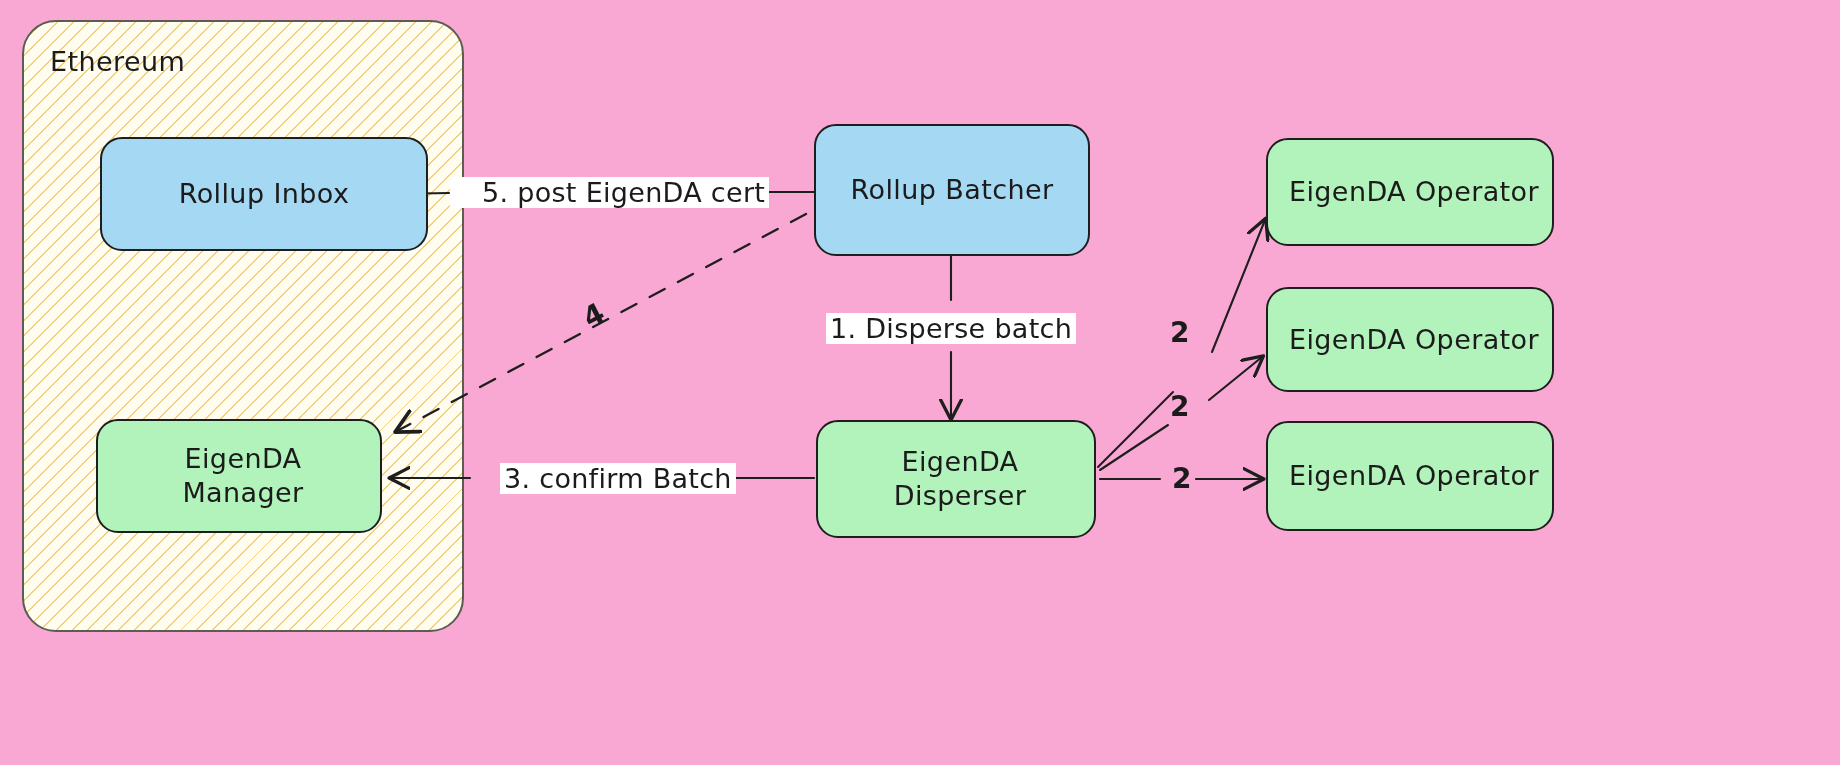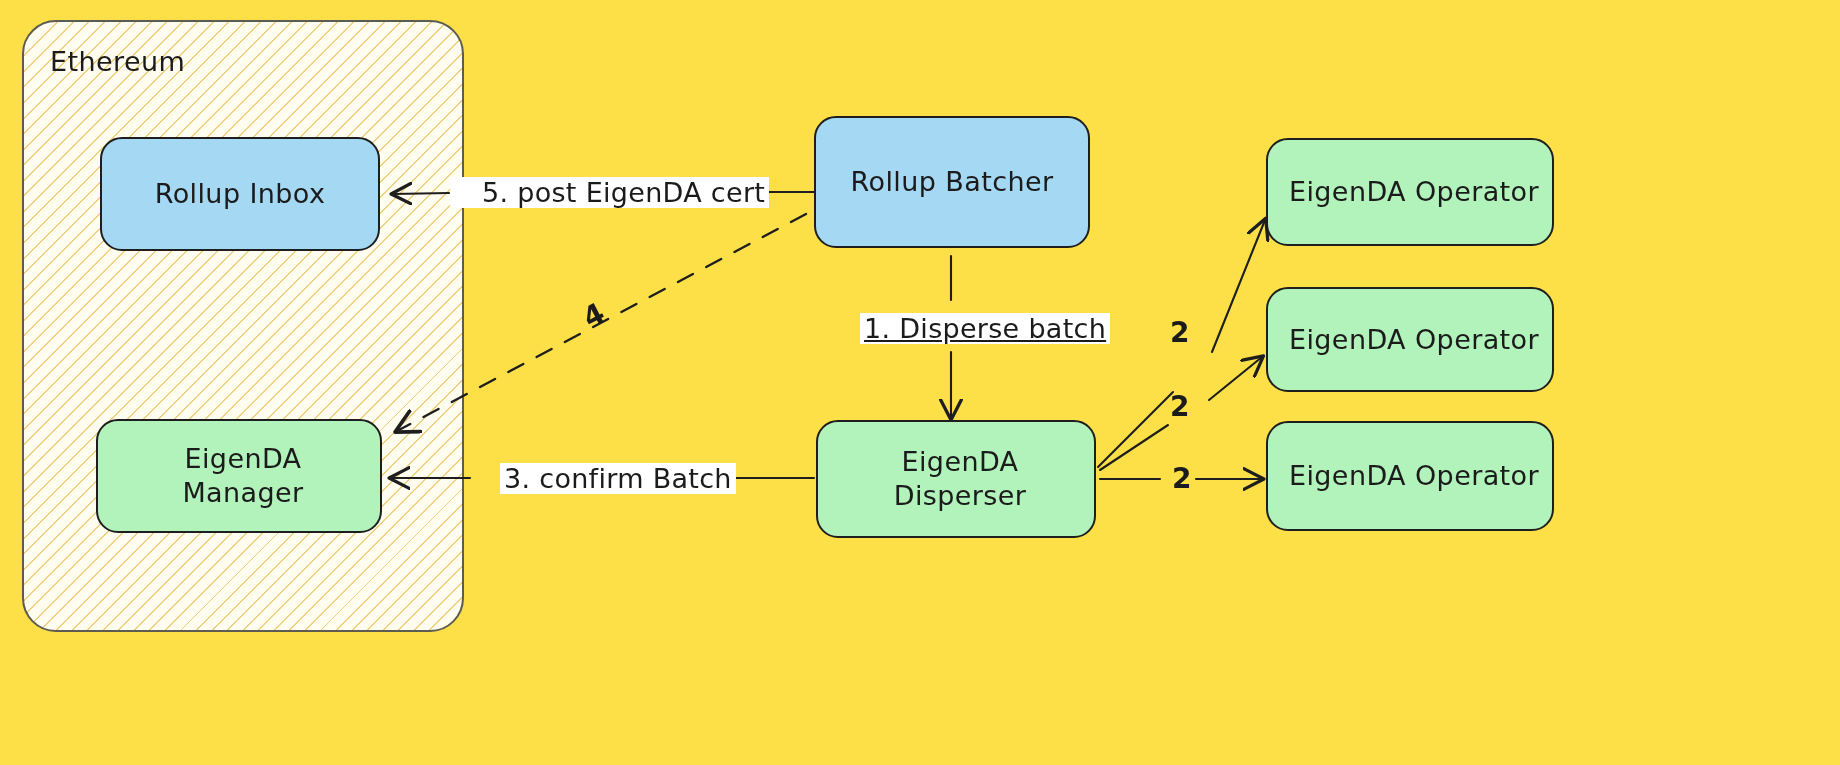--- a/index.html
+++ b/index.html
@@ -8,21 +8,21 @@
     padding: 0;
     background: #ffffff;
   }
   body {
     font-family: "DejaVu Sans", sans-serif;
   }
   #canvas {
     position: relative;
     width: 1840px;
     height: 765px;
-    background: #fde047;
+    background: #f9a8d4;
     overflow: hidden;
   }
   svg.layer {
     position: absolute;
     left: 0;
     top: 0;
     width: 1840px;
     height: 765px;
     overflow: visible;
   }
@@ -132,43 +132,43 @@
       <path d="M 1100 470 L 1168 425" fill="none" stroke="#1e1e1e" stroke-width="2.1" stroke-linecap="round"></path>
       <path d="M 1209 400 L 1262 357" fill="none" stroke="#1e1e1e" stroke-width="2.1" stroke-linecap="round" marker-end="url(#ah)"></path>
     </g>
 
     <g>
       <path d="M 1100 479 L 1160 479" fill="none" stroke="#1e1e1e" stroke-width="2.1" stroke-linecap="round"></path>
       <path d="M 1196 479 L 1262 479" fill="none" stroke="#1e1e1e" stroke-width="2.1" stroke-linecap="round" marker-end="url(#ah)"></path>
     </g>
   </svg>
 
-  <div class="node blue" style="left:100px; top:137px; width:280px; height:114px;">Rollup Inbox</div>
+  <div class="node blue" style="left:100px; top:137px; width:328px; height:114px;">Rollup Inbox</div>
 
   <div class="node green" style="left:96px; top:419px; width:286px; height:114px;">EigenDA
 Manager</div>
 
-  <div class="node blue" style="left:814px; top:116px; width:276px; height:132px;">Rollup Batcher</div>
+  <div class="node blue" style="left:814px; top:124px; width:276px; height:132px;">Rollup Batcher</div>
 
   <div class="node green" style="left:816px; top:420px; width:280px; height:118px;">EigenDA
 Disperser</div>
 
   <div class="node green" style="left:1266px; top:138px; width:288px; height:108px;">EigenDA Operator</div>
 
   <div class="node green" style="left:1266px; top:287px; width:288px; height:105px;">EigenDA Operator</div>
 
   <div class="node green" style="left:1266px; top:421px; width:288px; height:110px;">EigenDA Operator</div>
 
   <div class="edge-label" style="left:450px; top:177px;padding-left:32px;">5. post EigenDA cert</div>
 
   <div class="edge-label small" style="left:574px; top:307px; transform:rotate(-27.5deg); transform-origin:left top;">4</div>
 
   <div class="edge-label" style="left:500px; top:463px;">3. confirm Batch</div>
 
-  <div class="edge-label" style="left:860px; top:313px;text-decoration:underline;">1. Disperse batch</div>
+  <div class="edge-label" style="left:826px; top:313px;">1. Disperse batch</div>
 
   <div class="edge-label small" style="left:1166px; top:316px;">2</div>
 
   <div class="edge-label small" style="left:1166px; top:390px;">2</div>
 
   <div class="edge-label small" style="left:1168px; top:462px;">2</div>
 
 </div>
 
 </body></html>

